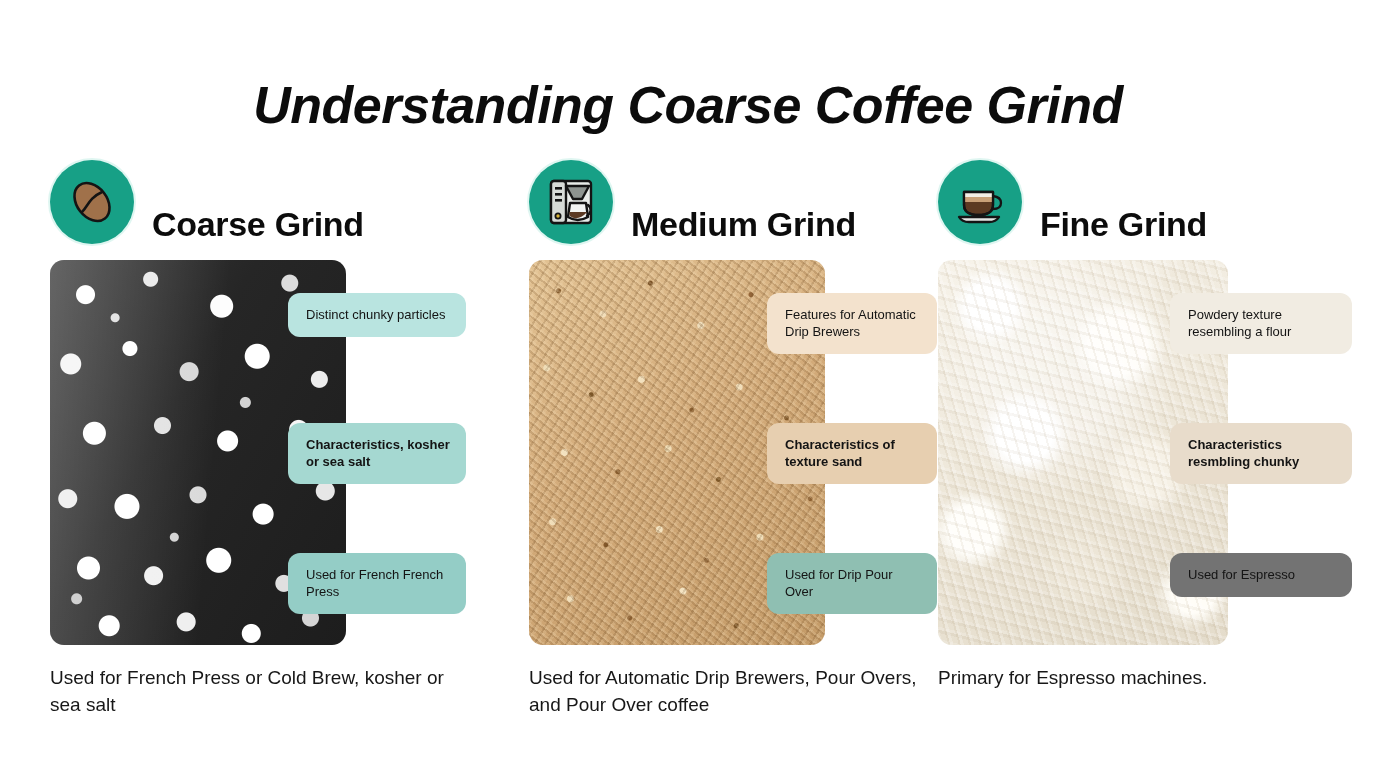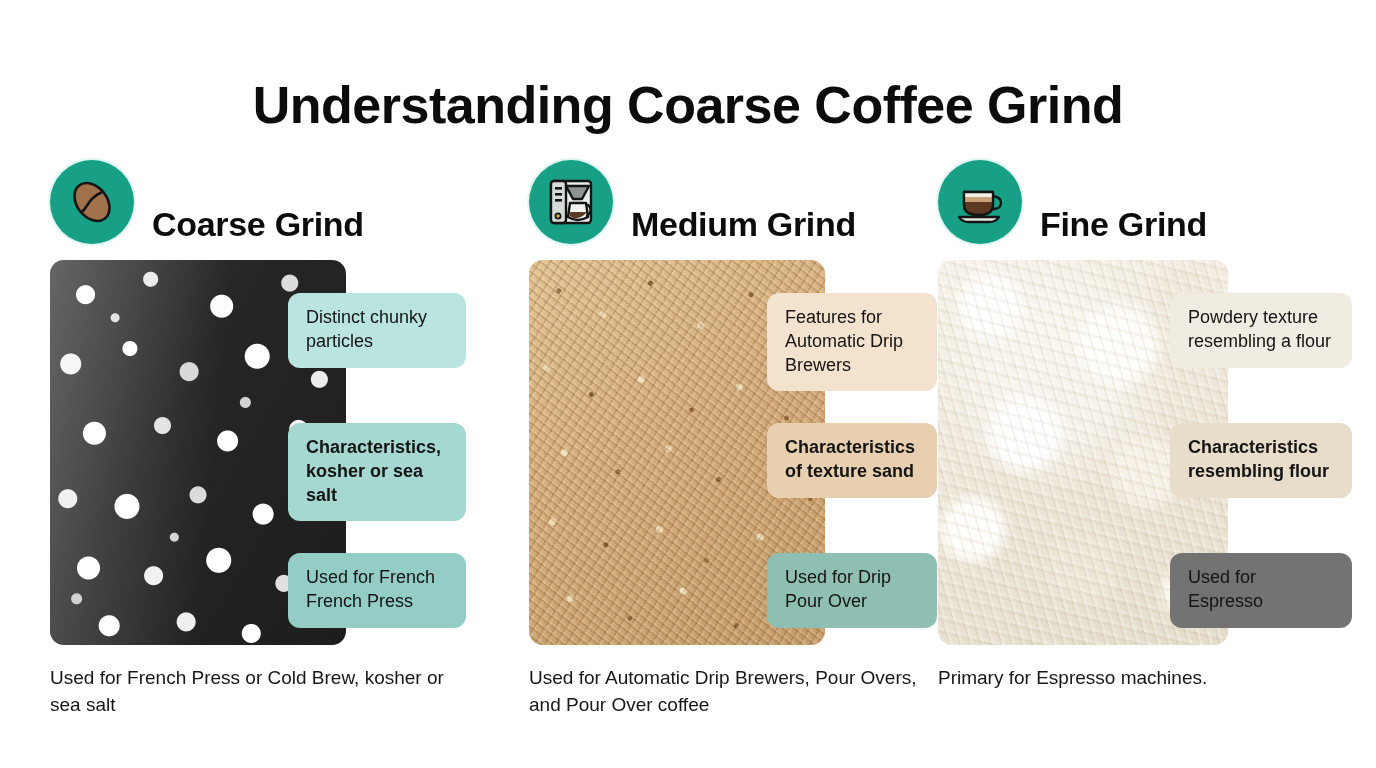--- a/index.html
+++ b/index.html
@@ -21,20 +21,21 @@
     position: absolute;
     left: 0;
     top: 42px;
     width: 1376px;
     text-align: center;
     font-size: 52px;
     font-weight: bold;
     letter-spacing: -0.5px;
     color: #0c0c0c;
     line-height: 1.1;
+    font-style: italic;
   }
 
   
   .columns {
     position: absolute;
     left: 0;
     top: 148px;
     width: 1376px;
     height: 600px;
   }
@@ -202,21 +203,21 @@
       repeating-linear-gradient(74deg, rgba(170,148,112,0.10) 0 2px, rgba(255,255,255,0.22) 2px 5px, rgba(0,0,0,0) 5px 10px),
       repeating-linear-gradient(14deg, rgba(150,128,94,0.08) 0 3px, rgba(255,255,255,0.18) 3px 6px, rgba(0,0,0,0) 6px 12px),
       radial-gradient(circle at 40% 30%, rgba(255,255,255,0.45) 0 60px, rgba(255,255,255,0) 120px);
   }
 
   
   .callout {
     position: absolute;
     border-radius: 12px;
     padding: 13px 16px 14px 18px;
-    font-size: 18px;
+    font-size: 13px;
     line-height: 1.32;
     color: #141414;
     box-sizing: border-box;
   }
   .callout.c0 { top: 33px; }
   .callout.c1 { top: 163px; font-weight: bold; }
   .callout.c2 { top: 293px; }
 
   .col-0 .callout { left: 238px; width: 178px; }
   .col-1 .callout { left: 238px; width: 170px; }
@@ -301,20 +302,20 @@
           <path d="M41 22 q8 1 8 7 q0 6 -8 6" fill="none" stroke="#141414" stroke-width="2.3" stroke-linecap="round"></path>
           <path d="M7 43 H47 q-3 5 -10 5 H17 q-7 0 -10 -5 Z" fill="#e4e7e4" stroke="#141414" stroke-width="2.3" stroke-linejoin="round"></path>
         </svg>
       </div>
       <div class="col-title">Fine Grind</div>
     </div>
 
     <div class="panel-wrap">
       <div class="photo tex-flour"></div>
       <div class="callout c0" style="background:#f1ece2">Powdery texture resembling a flour</div>
-      <div class="callout c1" style="background:#e8dccb">Characteristics resembling flour</div>
+      <div class="callout c1" style="background:#e8dccb">Characteristics resmbling chunky</div>
       <div class="callout c2" style="background:#737373">Used for Espresso</div>
     </div>
 
     <div class="caption">Primary for Espresso machines.</div>
   </div>
 
 </div>
 
 </body></html>

